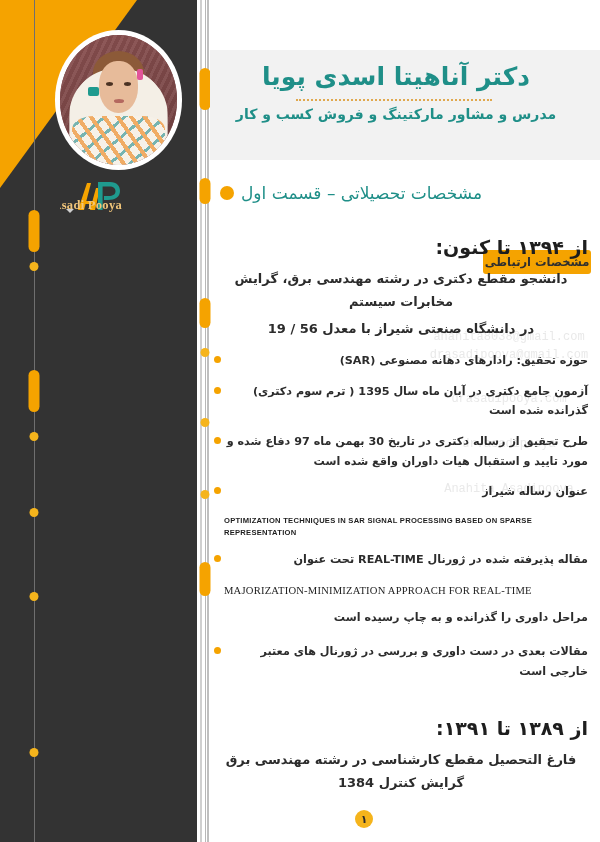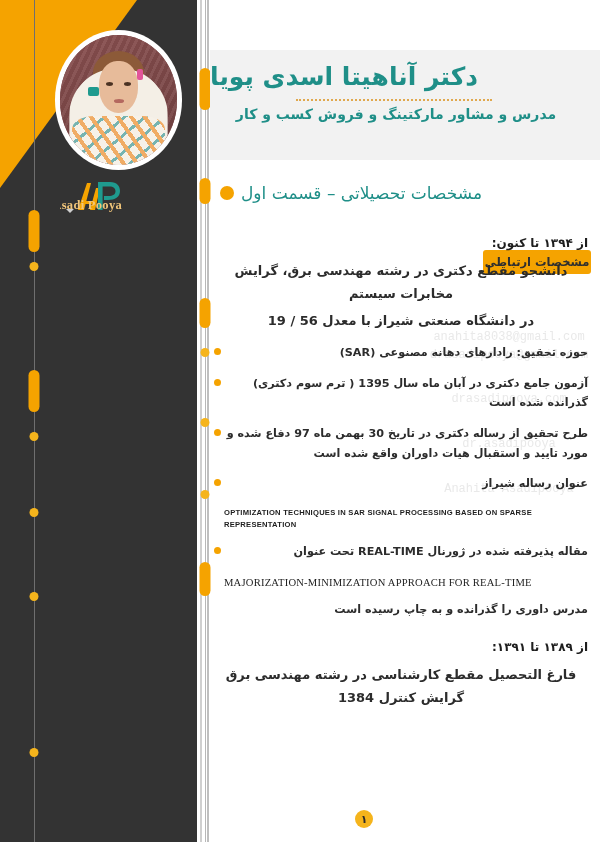--- a/index.html
+++ b/index.html
@@ -213,21 +213,21 @@
   .header-band {
     position: absolute;
     left: 210px; top: 50px;
     width: 390px; height: 110px;
     background: #f2f2f2;
   }
   .name-title {
     position: absolute;
     left: 210px; top: 62px;
     width: 372px;
-    text-align: left;
+    text-align: center;
     color: #1f8f88;
     font-size: 25px;
     font-weight: bold;
     letter-spacing: -0.3px;
   }
   .name-rule {
     position: absolute;
     left: 296px; top: 99px;
     width: 196px; height: 0;
     border-top: 2px dotted #e0a84e;
@@ -267,21 +267,21 @@
 
   
   .main {
     position: absolute;
     left: 214px; top: 224px;
     width: 374px;
     color: #2c2c2c;
   }
   .period {
     text-align: right;
-    font-size: 12px;
+    font-size: 19px;
     font-weight: bold;
     color: #1e1e1e;
     margin: 12px 0 10px 0;
   }
   .para {
     text-align: center;
     font-size: 13px;
     line-height: 1.75;
     font-weight: bold;
     color: #2c2c2c;
@@ -469,23 +469,27 @@
 
     <div class="eng-title">OPTIMIZATION TECHNIQUES IN SAR SIGNAL PROCESSING BASED ON SPARSE REPRESENTATION</div>
 
     <div class="bullet-row">
       <span class="b-dot"></span>
       <span class="b-text">مقاله پذیرفته شده در ژورنال REAL-TIME تحت عنوان</span>
     </div>
 
     <div class="eng-title serif">MAJORIZATION-MINIMIZATION APPROACH FOR REAL-TIME</div>
 
-    <div class="note-right">مدرس داوری را گذرانده و به چاپ رسیده است</div>
-
-
-    <div class="period" style="margin-top:24px;">از ۱۳۸۹ تا ۱۳۹۱:</div>
+    <div class="note-right">مراحل داوری را گذرانده و به چاپ رسیده است</div>
+
+    <div class="bullet-row" style="margin-top:18px;">
+      <span class="b-dot"></span>
+      <span class="b-text">مقالات بعدی در دست داوری و بررسی در ژورنال های معتبر خارجی است</span>
+    </div>
+
+    <div class="period" style="margin-top:36px;">از ۱۳۸۹ تا ۱۳۹۱:</div>
 
     <div class="para">فارغ التحصیل مقطع کارشناسی در رشته مهندسی برق گرایش کنترل  1384</div>
   </div>
 
   <div class="page-num">۱</div>
 
 </div>
 
 </body></html>

